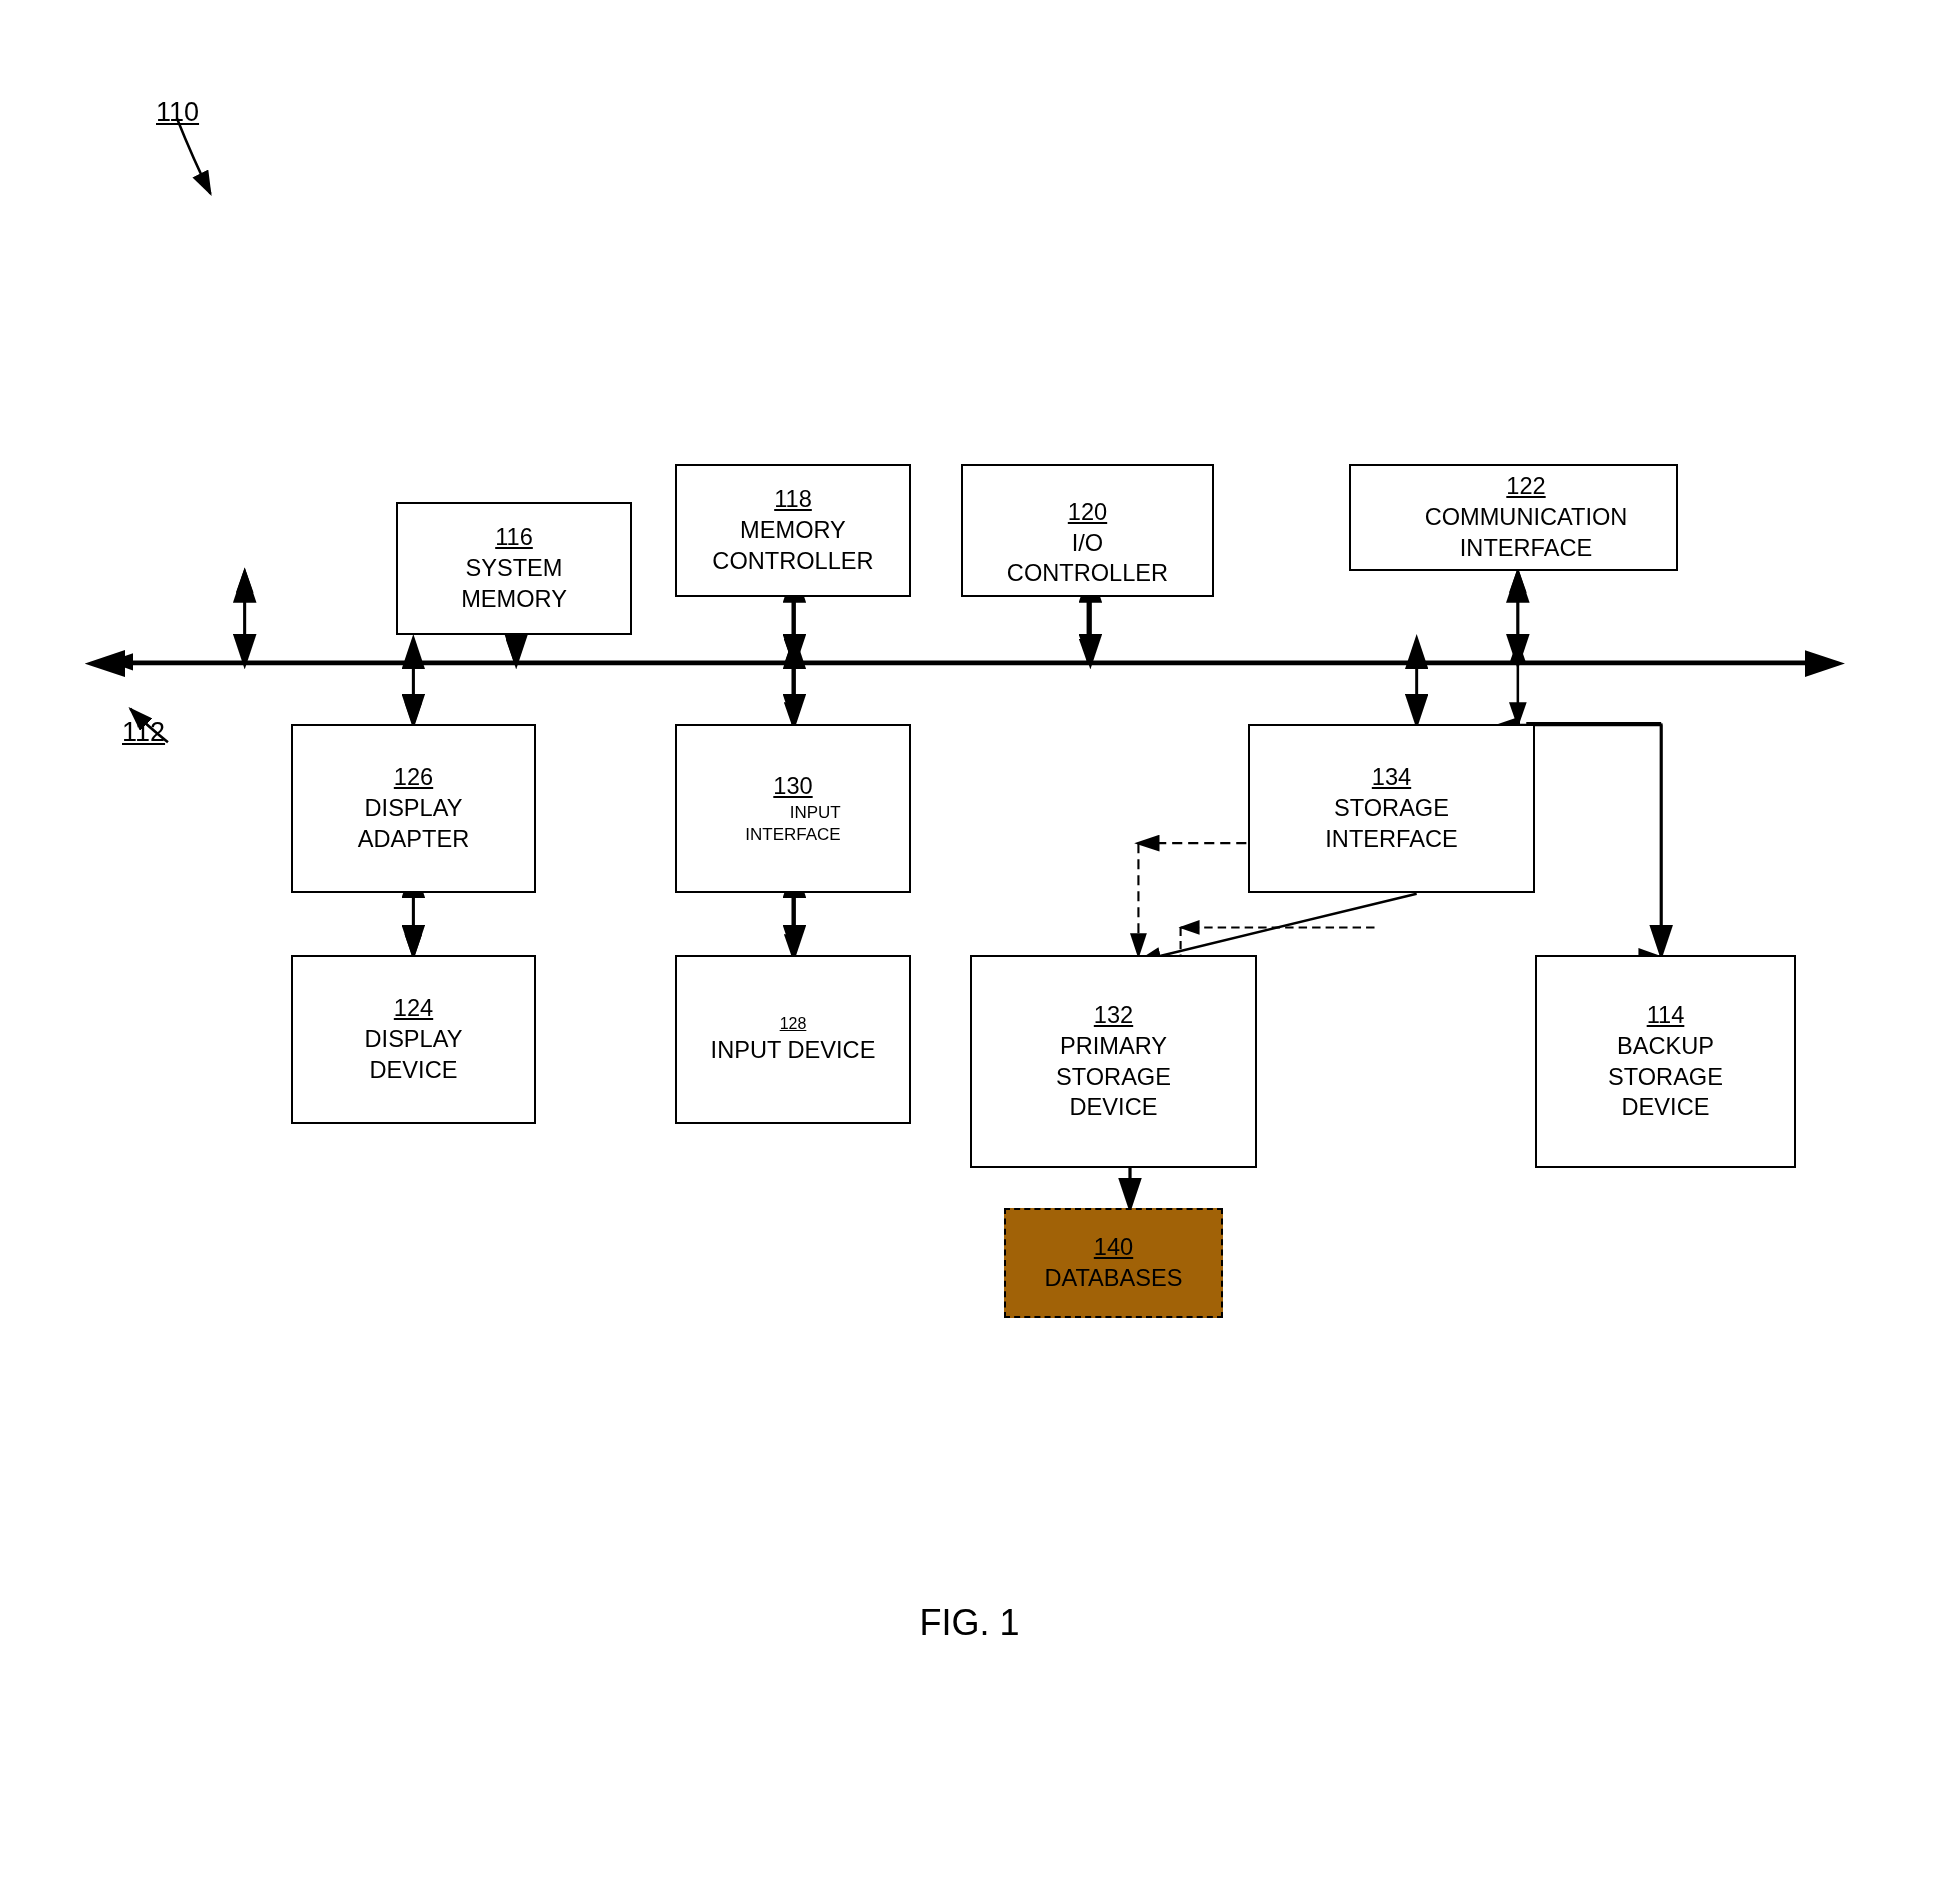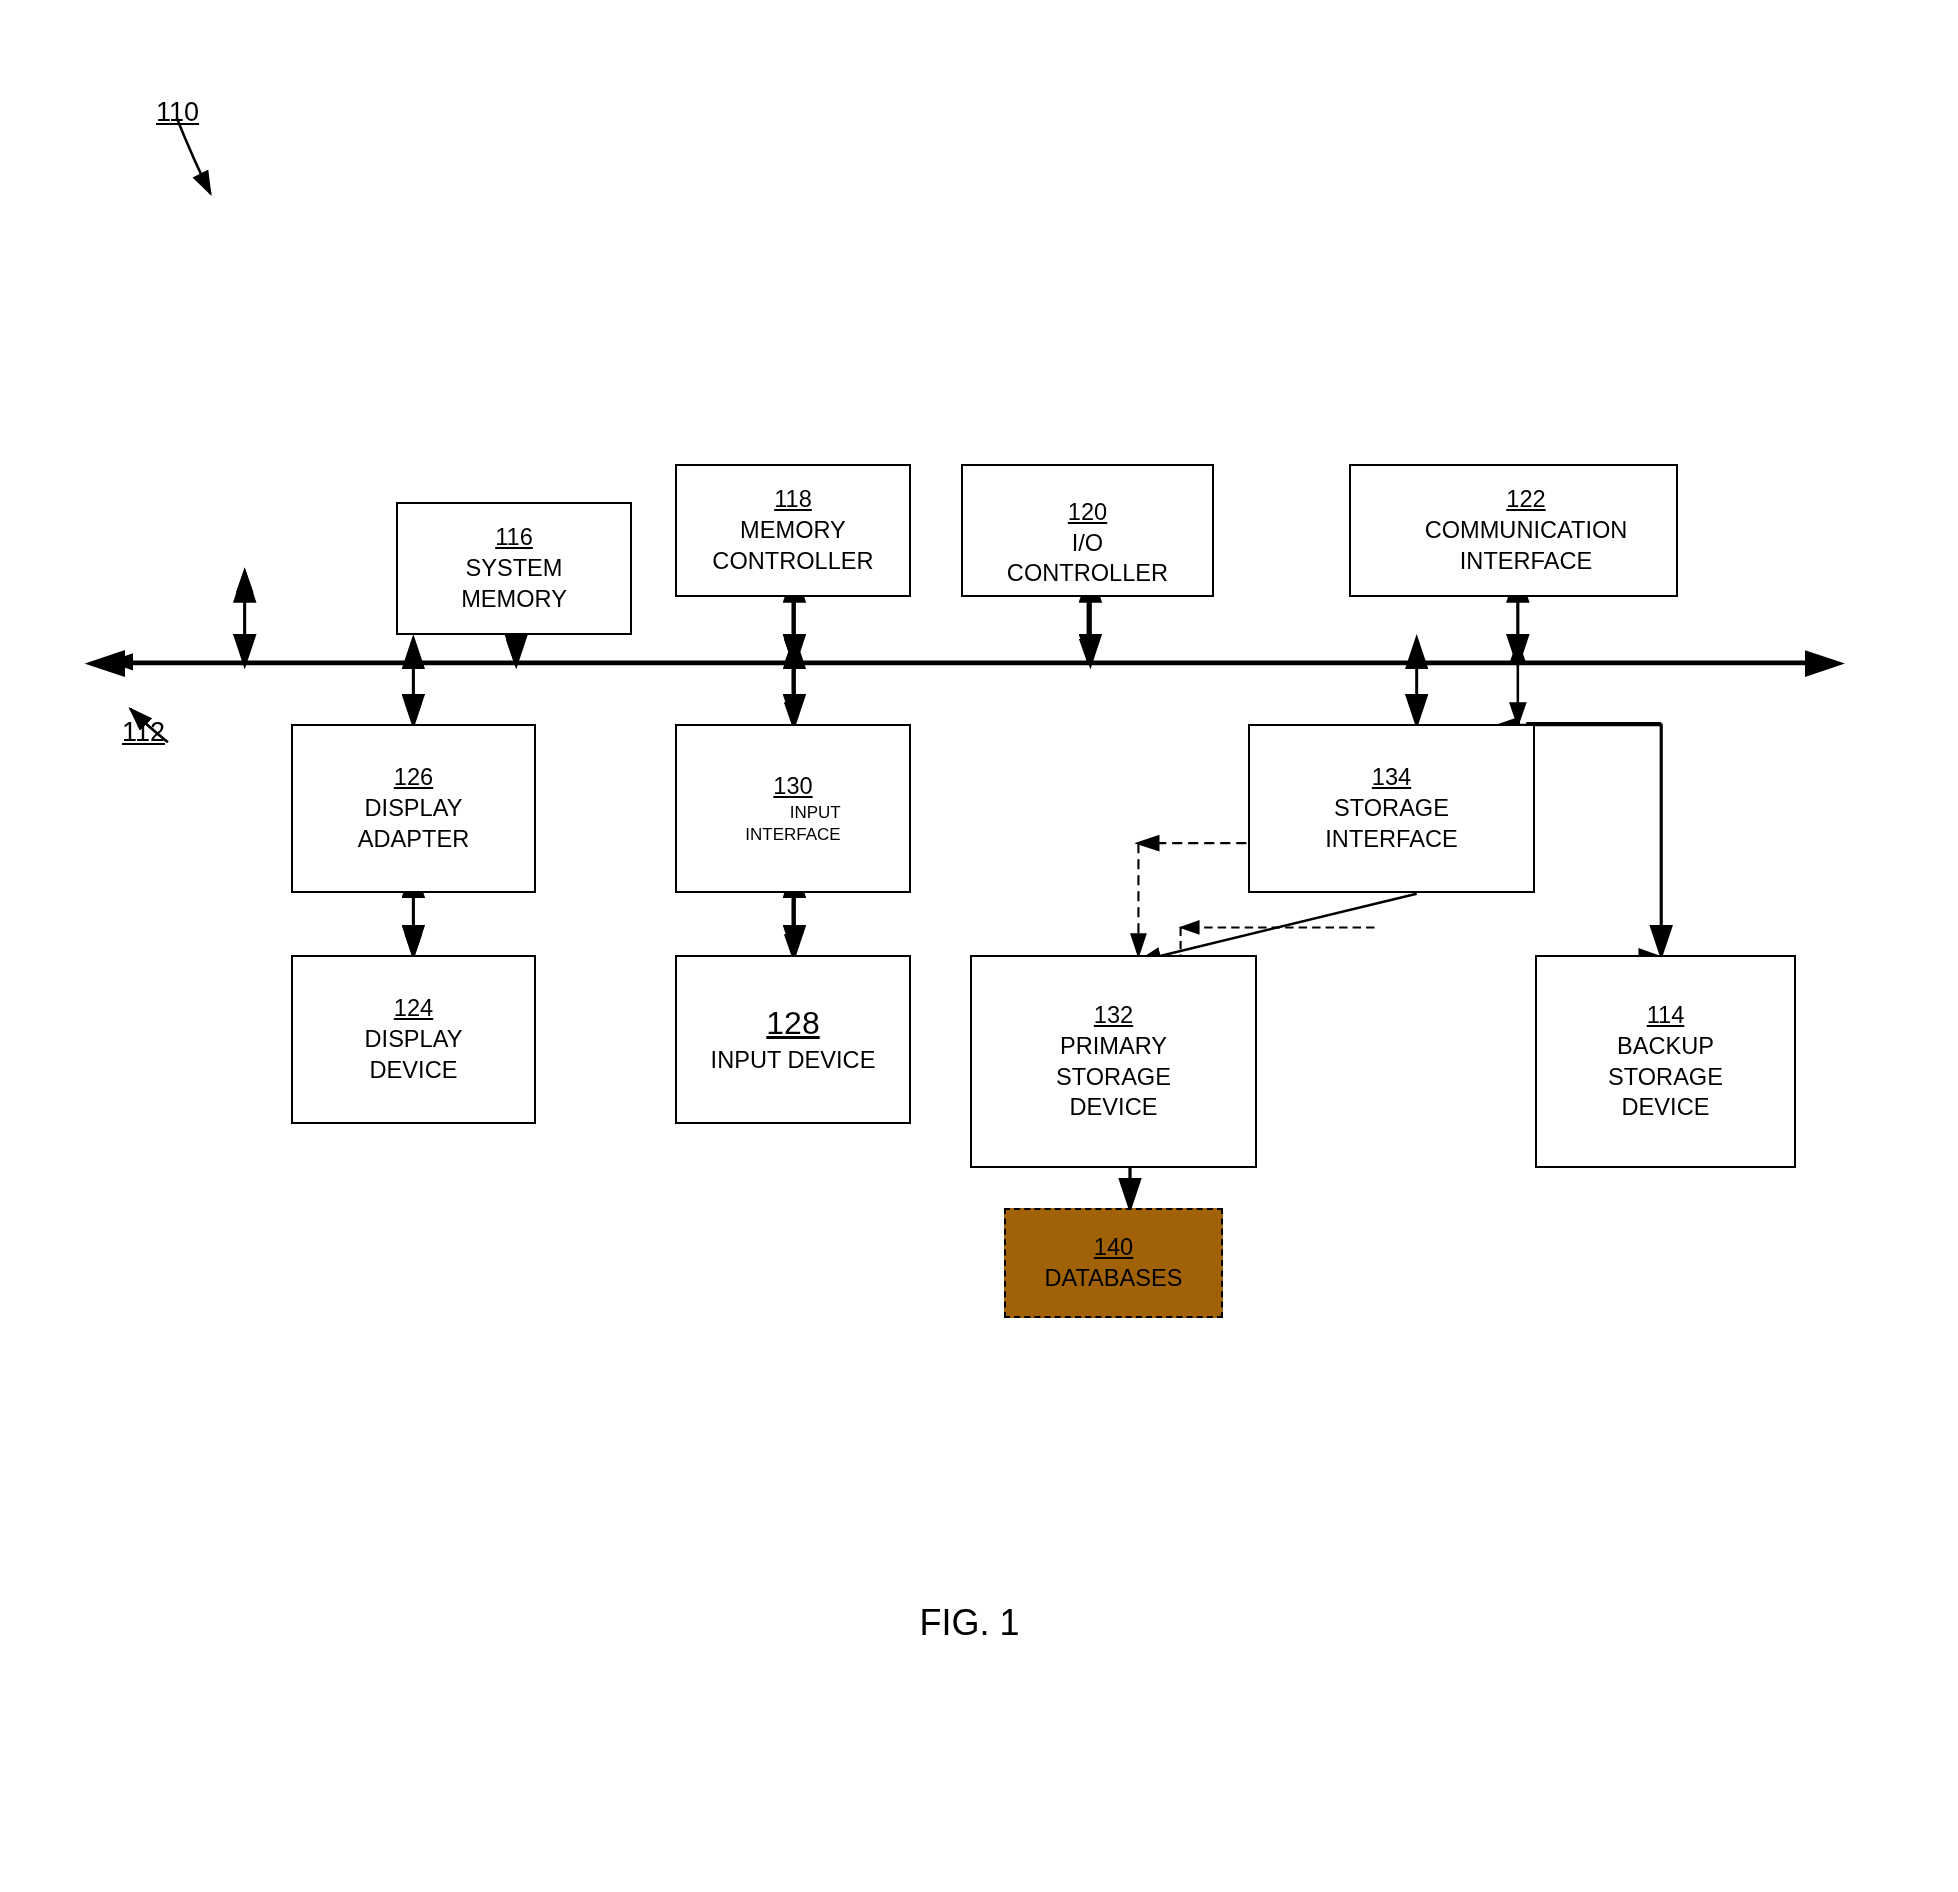--- a/index.html
+++ b/index.html
@@ -198,21 +198,21 @@
   <div class="box" style="left:675px; top:464px; width:236px; height:133px;">
     <span style="text-decoration:underline; display:block; font-size:23.6px;">118</span>
     <span style="font-size:23.6px; line-height:1.3;">MEMORY<br>CONTROLLER</span>
   </div>
 
   <div class="box" style="left:961px; top:464px; width:253px; height:133px;">
     <span style="text-decoration:underline; display:block; font-size:23.6px;margin-top:25px;">120</span>
     <span style="font-size:23.6px; line-height:1.3;">I/O<br>CONTROLLER</span>
   </div>
 
-  <div class="box" style="left:1349px; top:464px; width:329px; height:133px;padding-left:25px;">
+  <div class="box" style="left:1349px; top:464px; width:329px; height:107px;padding-left:25px;">
     <span style="text-decoration:underline; display:block; font-size:23.6px;">122</span>
     <span style="font-size:23.6px; line-height:1.3;">COMMUNICATION<br>INTERFACE</span>
   </div>
 
   <div class="box" style="left:291px; top:724px; width:245px; height:169px;">
     <span style="text-decoration:underline; display:block; font-size:23.6px;">126</span>
     <span style="font-size:23.6px; line-height:1.3;">DISPLAY<br>ADAPTER</span>
   </div>
 
   <div class="box" style="left:675px; top:724px; width:236px; height:169px;">
@@ -224,21 +224,21 @@
     <span style="text-decoration:underline; display:block; font-size:23.6px;">134</span>
     <span style="font-size:23.6px; line-height:1.3;">STORAGE<br>INTERFACE</span>
   </div>
 
   <div class="box" style="left:291px; top:955px; width:245px; height:169px;">
     <span style="text-decoration:underline; display:block; font-size:23.6px;">124</span>
     <span style="font-size:23.6px; line-height:1.3;">DISPLAY<br>DEVICE</span>
   </div>
 
   <div class="box" style="left:675px; top:955px; width:236px; height:169px;">
-    <span style="text-decoration:underline; display:block; font-size:32px;">128</span>
+    <span style="text-decoration:underline; display:block; font-size:16px;">128</span>
     <span style="font-size:23.6px; line-height:1.3;">INPUT DEVICE</span>
   </div>
 
   <div class="box" style="left:970px; top:955px; width:287px; height:213px;">
     <span style="text-decoration:underline; display:block; font-size:23.6px;">132</span>
     <span style="font-size:23.6px; line-height:1.3;">PRIMARY<br>STORAGE<br>DEVICE</span>
   </div>
 
   <div class="box" style="left:1535px; top:955px; width:261px; height:213px;">
     <span style="text-decoration:underline; display:block; font-size:23.6px;">114</span>

